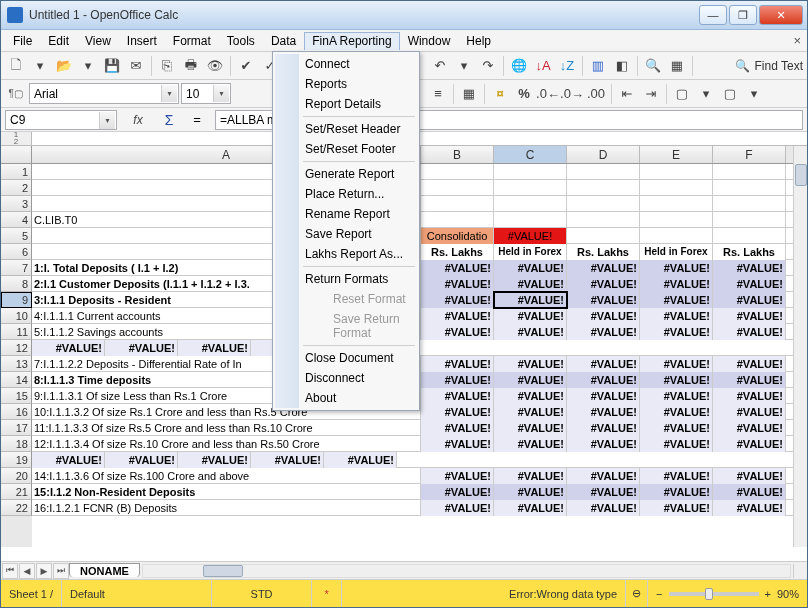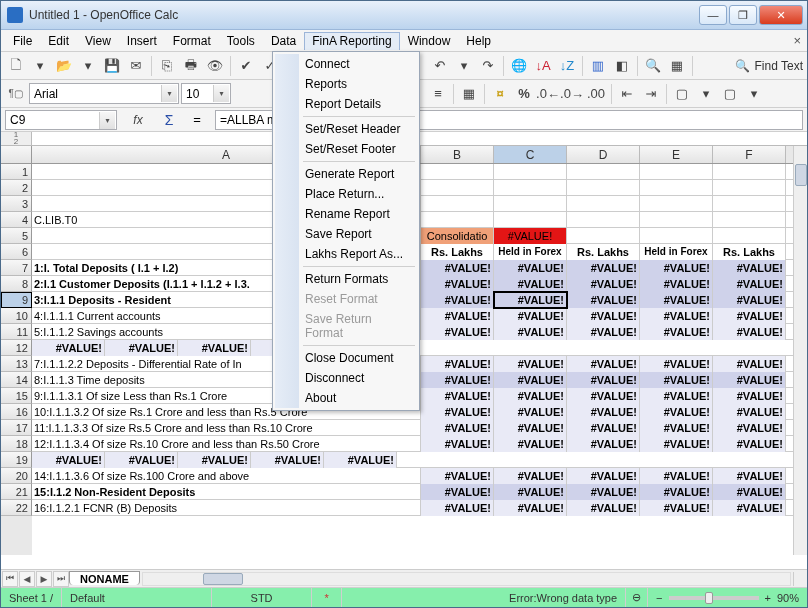--- a/index.html
+++ b/index.html
@@ -70,32 +70,32 @@
 .vscroll { position:absolute; right:0; top:0; bottom:14px; width:14px; background:#efefef; border-left:1px solid #ccc; }
 .vscroll .thumb{ position:absolute; top:18px; width:12px; left:1px; height:22px; background:#cfd7e4; border:1px solid #9ab; border-radius:2px;}
 .hscroll-area { height:18px; background:#efefef; border-top:1px solid #ccc; display:flex; align-items:center; }
 .sheet-nav { display:flex; align-items:center; height:18px; }
 .sheet-nav .nav-btn{ width:16px; height:16px; display:flex; align-items:center; justify-content:center; font-size:9px; color:#555; border:1px solid #ccc; margin-left:1px; background:#f5f5f5;}
 .sheet-tab{ padding:1px 10px 0 10px; font-size:11px; font-weight:bold; background:#fff; border:1px solid #999; border-bottom:none; border-radius:0 0 4px 4px; transform:translateY(-1px);}
 .hscroll-track{ flex:1; height:14px; margin:0 2px; background:#efefef; position:relative; border:1px solid #ddd;}
 .hscroll-track .thumb{position:absolute; left:60px; width:40px; top:0; bottom:0; background:#cfd7e4; border:1px solid #9ab; border-radius:2px;}
 
 
-.statusbar { height:20px; background:#86efac; border-top:1px solid #cfcfcf; display:flex; align-items:center; font-size:11px; color:#333; }
+.statusbar { height:28px; background:#fde047; border-top:1px solid #cfcfcf; display:flex; align-items:center; font-size:11px; color:#333; }
 .statusbar .seg { padding:0 8px; border-right:1px solid #cfcfcf; height:100%; display:flex; align-items:center; }
 .statusbar .spacer{flex:1;}
 .zoom-slider{ width:90px; height:4px; background:#ccc; position:relative; margin:0 6px;}
 .zoom-slider::before{content:"";position:absolute;left:40px;top:-4px;width:2px;height:12px;background:#888;}
 .zoom-slider .knob{position:absolute; left:40px; top:-4px; width:8px; height:12px; background:#eee; border:1px solid #999; border-radius:2px; transform:translateX(-4px);}
 
 
 .dropdown { position:absolute; left:272px; top:51px; width:148px; background:#f7f7f7; border:1px solid #9ba7b7; box-shadow:2px 2px 4px rgba(0,0,0,.25); z-index:100; padding:2px; }
 .dd-strip { position:absolute; left:2px; top:2px; bottom:2px; width:24px; background:linear-gradient(90deg,#e6edf7,#d9e3f1); }
 .dd-item { position:relative; padding:3px 8px 3px 30px; font-size:12px; color:#000; }
-.dd-item.disabled { color:#9a9a9a; }
+.dd-item.disabled { color:#9a9a9a;margin-left:28px; }
 .dd-sep { height:1px; background:#cfcfcf; margin:2px 2px 2px 28px; }
 </style>
 </head>
 <body>
 
 <div class="window">
 
   <div class="titlebar">
     <div class="title-icon"></div>
     <div class="title-text">Untitled 1 - OpenOffice Calc</div>
@@ -341,21 +341,21 @@
         </div>
         <div class="row">
           <div class="cell colA" style="width: 389px;">7:I.1.1.2.2 Deposits - Differential Rate of In</div>
           <div class="cell colB val-light" style="width: 73px;">#VALUE!</div>
           <div class="cell colC val-light" style="width: 73px;">#VALUE!</div>
           <div class="cell colD val-light" style="width: 73px;">#VALUE!</div>
           <div class="cell colE val-light" style="width: 73px;">#VALUE!</div>
           <div class="cell colF val-light" style="width: 73px;">#VALUE!</div>
         </div>
         <div class="row">
-          <div class="cell colA" style="width: 389px;">8:I.1.1.3 Time deposits</div>
+          <div class="cell colA" style="width: 389px; font-weight: bold;">8:I.1.1.3 Time deposits</div>
           <div class="cell colB val" style="width: 73px;">#VALUE!</div>
           <div class="cell colC val" style="width: 73px;">#VALUE!</div>
           <div class="cell colD val" style="width: 73px;">#VALUE!</div>
           <div class="cell colE val" style="width: 73px;">#VALUE!</div>
           <div class="cell colF val" style="width: 73px;">#VALUE!</div>
         </div>
         <div class="row">
           <div class="cell colA" style="width: 389px;">9:I.1.1.3.1 Of size Less than Rs.1 Crore</div>
           <div class="cell colB val-light" style="width: 73px;">#VALUE!</div>
           <div class="cell colC val-light" style="width: 73px;">#VALUE!</div>

